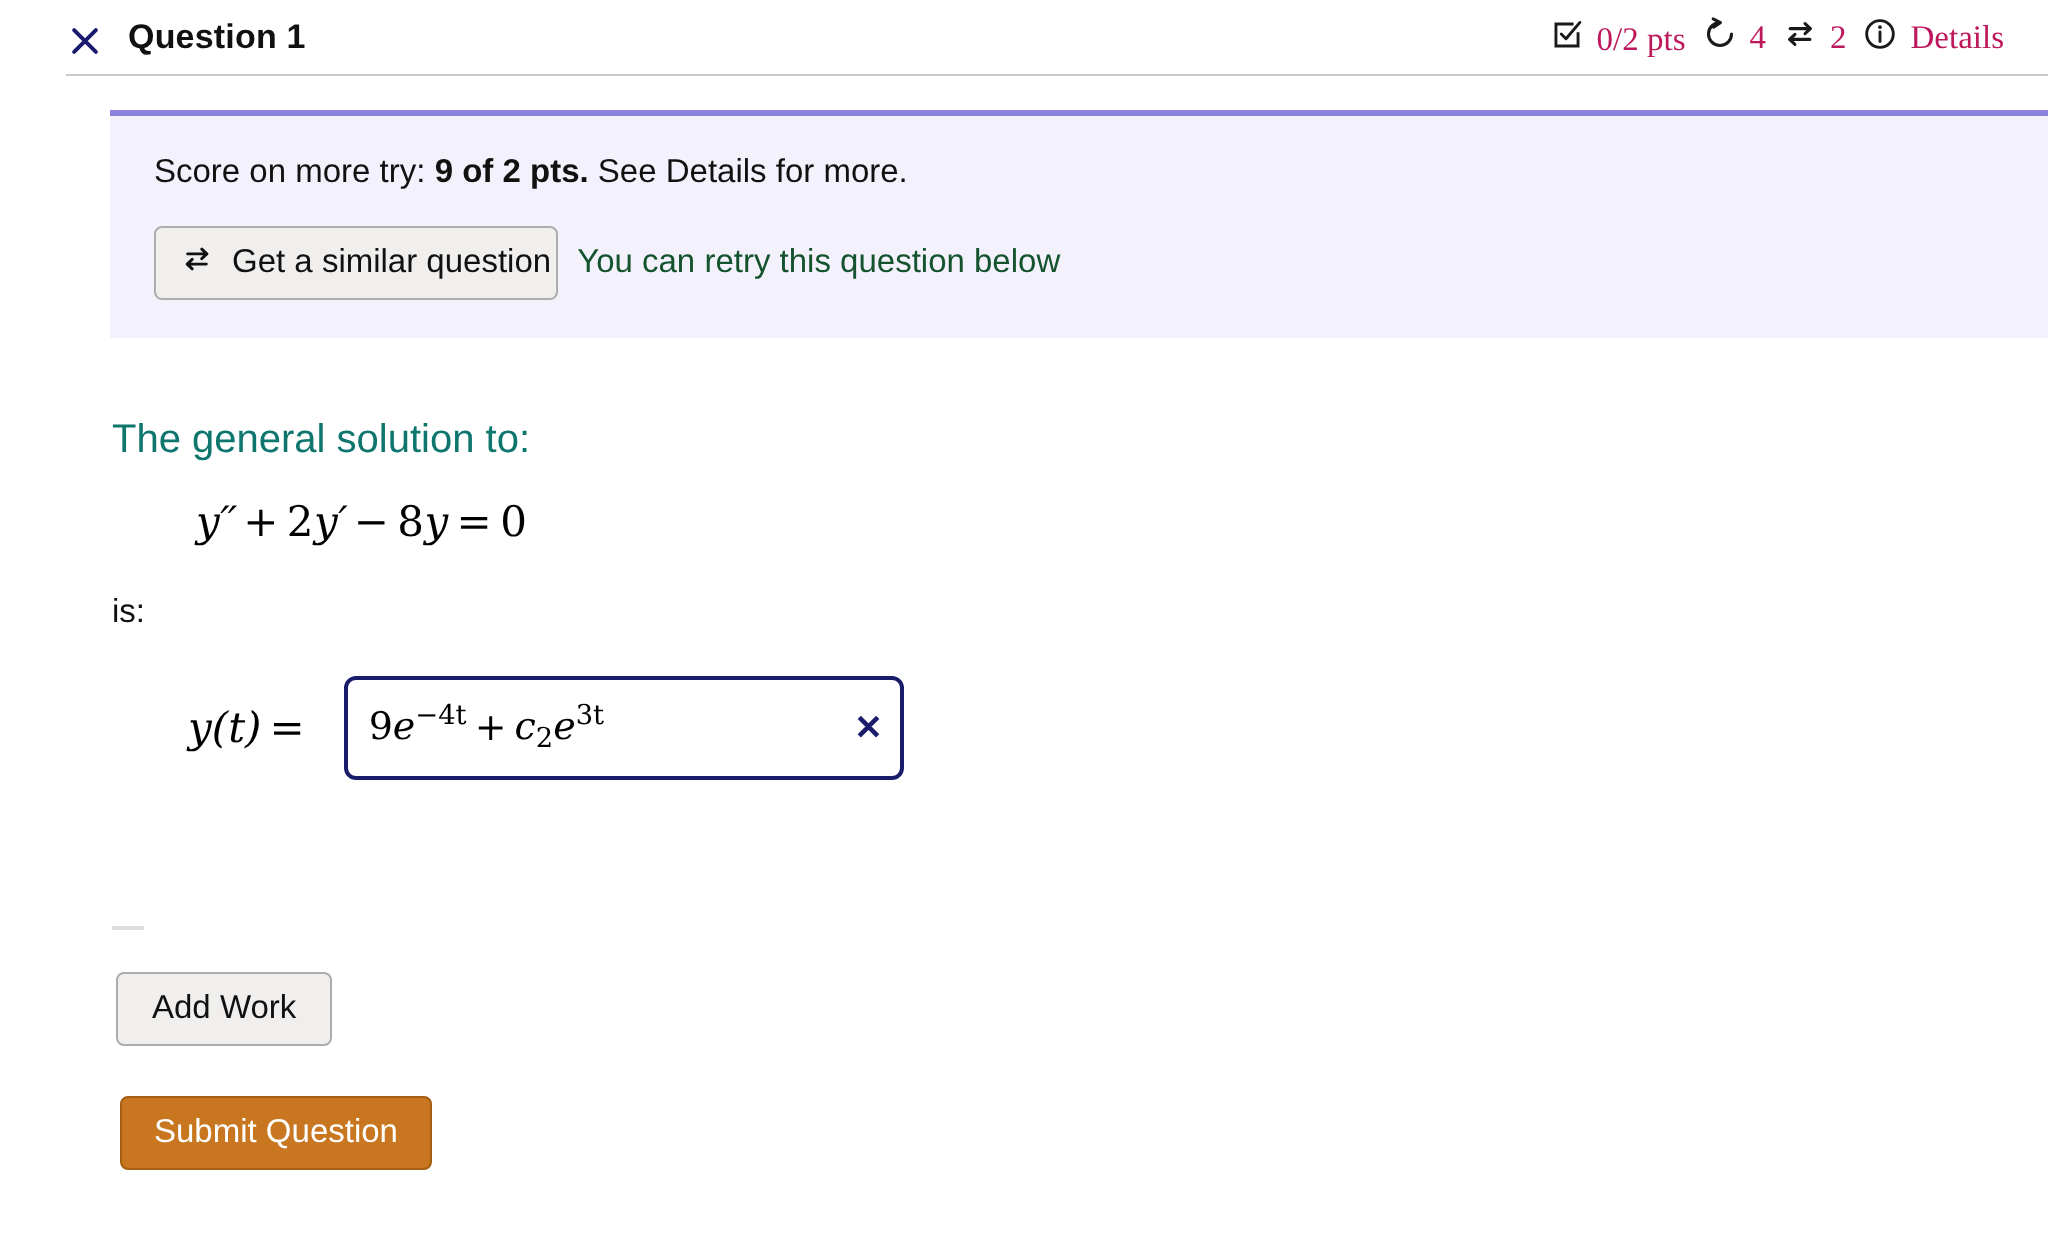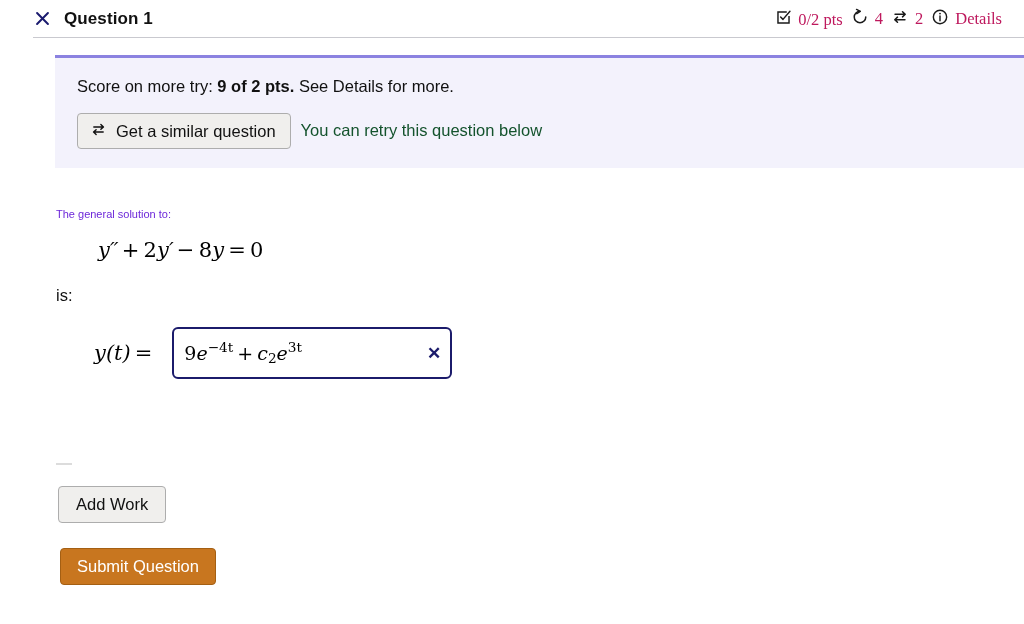--- a/index.html
+++ b/index.html
@@ -20,21 +20,21 @@
   .header {
     position: relative;
     height: 38px;
     display: flex;
     align-items: center;
     padding: 0 22px 0 33px;
     box-sizing: border-box;
   }
   .header-left {
     display: flex;
-    align-items: flex-start;
+    align-items: flex-end;
     gap: 13px;
   }
   .close-x {
     width: 18px;
     height: 18px;
     display: inline-flex;
     align-items: center;
     justify-content: center;
     color: #1a1a6e;
     cursor: pointer;
@@ -96,42 +96,42 @@
     align-items: center;
     gap: 10px;
   }
   .btn-similar {
     display: inline-flex;
     align-items: center;
     gap: 9px;
     background: #f0efed;
     border: 1px solid #adadad;
     border-radius: 4px;
-    padding: 7px 14px 7px 12px;
+    padding: 7px 2px 7px 12px;
     font-size: 16.5px;
     color: #111;
     cursor: pointer;
     font-family: "Liberation Sans", sans-serif;
     line-height: 1.1;
   }
   .retry-note {
     font-size: 16.5px;
     color: #14532d;
   }
 
   
   .content {
     position: absolute;
     left: 56px;
     top: 208px;
     right: 20px;
   }
   .prompt-text {
-    font-size: 11px;
-    color: #6d28d9;
+    font-size: 20px;
+    color: #0f766e;
     line-height: 1.25;
   }
   .eq-display {
     margin: 16px 0 0 42px;
     font-family: "DejaVu Serif", "Liberation Serif", serif;
     font-size: 21px;
     color: #000;
     letter-spacing: 0.2px;
     white-space: nowrap;
   }

